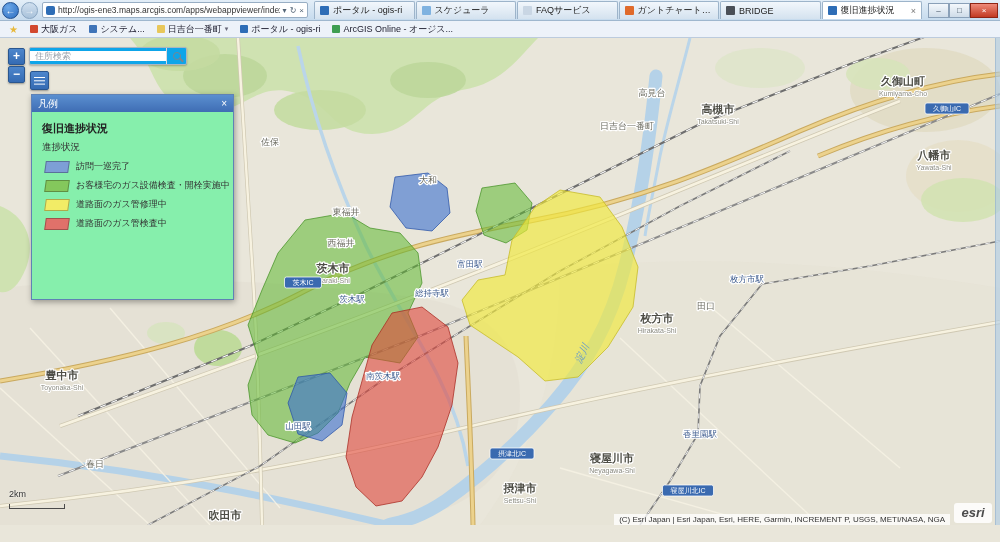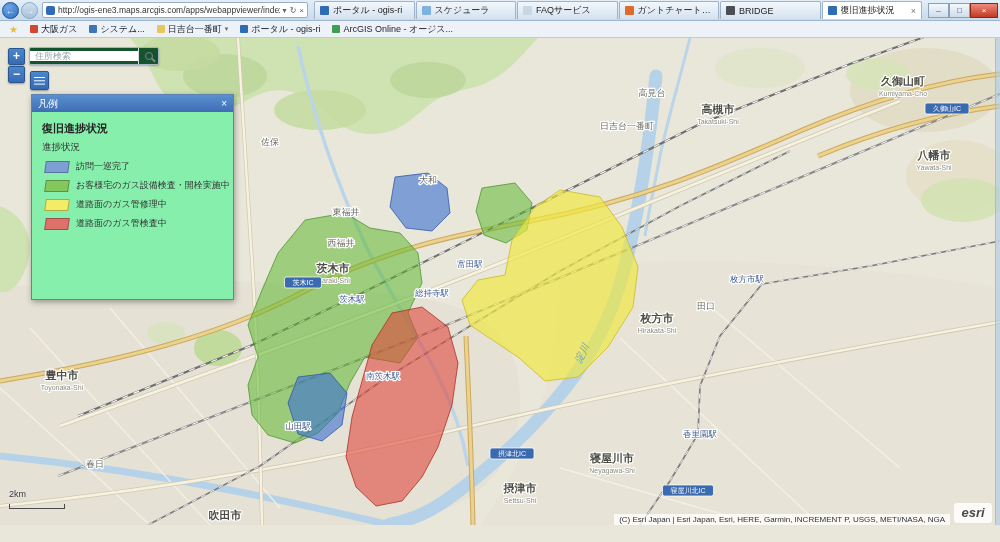--- a/index.html
+++ b/index.html
@@ -52,21 +52,21 @@
   .district { font-size:9px; fill:#6b6b60; }
   .station { font-size:8.5px; fill:#3e5c8f; }
   .water { font-size:10px; fill:#6f9fc4; font-style:italic; stroke-width:0; }
   .badge-text { font-size:7px; fill:#fff; text-anchor:middle; }
 
   .zoom-btn { position:absolute; width:17px; height:17px; background:linear-gradient(#4d86cc,#356bb3);
     border:1px solid #2a568f; border-radius:2px; color:#fff; font-size:12px; font-weight:bold;
     text-align:center; line-height:15px; box-shadow:0 1px 2px rgba(0,0,0,.35); }
   .zoom-in { left:8px; top:10px; }
   .zoom-out { left:8px; top:28px; }
-  .search-box { position:absolute; left:29px; top:9px; width:130px; height:18px; background:#14532d;
+  .search-box { position:absolute; left:29px; top:9px; width:158px; height:18px; background:#0ea5e9;
     border:1px solid #aab6c2; border-radius:2px; display:flex; align-items:center;
     box-shadow:0 1px 2px rgba(0,0,0,.25); }
   .search-input { flex:1; border:none; outline:none; font-size:9px; padding:0 5px; color:#333;
     font-family:inherit; min-width:0; }
   .search-input::placeholder { color:#9aa3ad; }
   .search-btn { width:20px; height:100%; border-left:1px solid #d7dde3; display:flex;
     align-items:center; justify-content:center; }
   .mag { position:relative; width:8px; height:8px; border:1.5px solid #7a8590; border-radius:50%; }
   .mag::after { content:''; position:absolute; width:5px; height:1.5px; background:#7a8590;
     transform:rotate(45deg); right:-4px; bottom:-1px; }

